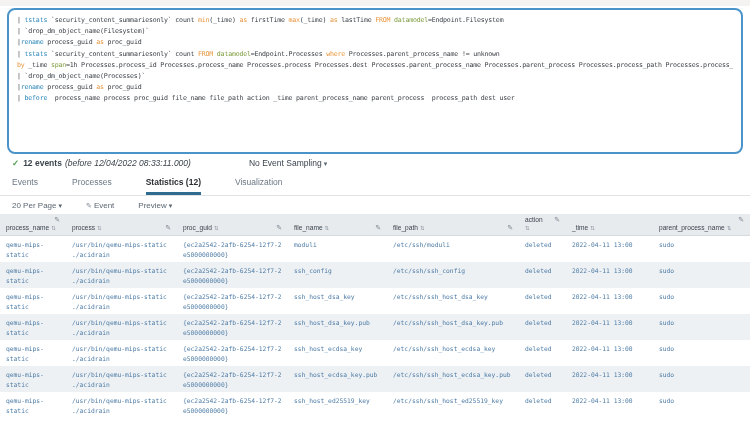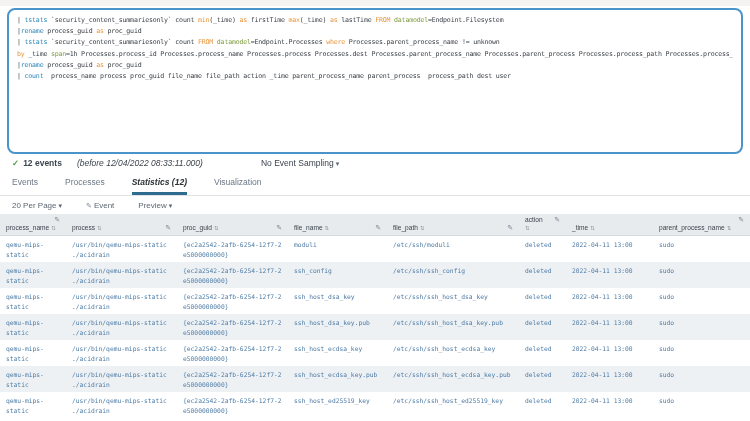--- a/index.html
+++ b/index.html
@@ -20,29 +20,29 @@
     white-space:pre; overflow:hidden; color:#3a3f45; letter-spacing:-0.2px;
   }
   .tok-p { color:#3a3f45; }
   .tok-c { color:#2a85b8; }
   .tok-k { color:#e8953c; }
   .tok-g { color:#7f9d3f; }
 
   
   .results-bar { display:flex; align-items:center; padding:4px 12px 3px 12px; font-size:8.5px; }
   .check { color:#53a051; font-weight:bold; margin-right:4px; }
-  .count { font-weight:bold; margin-right:15px; }
+  .count { font-weight:bold; margin-right:3px; }
   .before { color:#3c444d;font-style:italic; }
   .sampling { margin-left:58px; cursor:pointer; }
   .caret { font-size:7px; color:#5c6773; margin-left:2px; }
 
   
-  .tabs { display:flex; gap:27px; padding:6px 12px 0 12px; border-bottom:1px solid #dfe3e6; font-size:8.5px; color:#6b7785; }
+  .tabs { display:flex; gap:34px; padding:6px 12px 0 12px; border-bottom:1px solid #dfe3e6; font-size:8.5px; color:#6b7785; }
   .tab { padding-bottom:5px; cursor:pointer; }
-  .tab.active { color:#2b3033; font-weight:bold; border-bottom:3px solid #2f6a8f;font-style:italic; }
+  .tab.active { color:#2b3033; font-weight:bold; border-bottom:3px solid #2f6a8f; }
 
   
   .controls { display:flex; align-items:center; gap:24px; padding:5px 12px 4px 12px; font-size:8px; color:#5c6773; }
   .ctrl { cursor:pointer; }
   .ctrl .pencil { margin-right:2px; }
 
   
   table { width:750px; table-layout:fixed; border-collapse:collapse; }
   thead th {
     background:#e8ebee; vertical-align:bottom; text-align:left; font-weight:normal;
@@ -62,25 +62,27 @@
   tbody tr:nth-child(even) { background:#eef1f4; }
 </style>
 </head>
 <body>
 
 <div class="top-strip"></div>
 
 <div class="search-box">
   <div id="query">
       <div class="qline"><span class="tok-p">| </span><span class="tok-c">tstats</span><span class="tok-p"> `security_content_summariesonly` count </span><span class="tok-k">min</span><span class="tok-p">(_time) </span><span class="tok-k">as</span><span class="tok-p"> firstTime </span><span class="tok-k">max</span><span class="tok-p">(_time) </span><span class="tok-k">as</span><span class="tok-p"> lastTime </span><span class="tok-k">FROM</span><span class="tok-p"> </span><span class="tok-g">datamodel</span><span class="tok-p">=Endpoint.Filesystem</span></div>
+      <div class="qline"><span class="tok-p">| `drop_dm_object_name(Filesystem)`</span></div>
       <div class="qline"><span class="tok-p">|</span><span class="tok-c">rename</span><span class="tok-p"> process_guid </span><span class="tok-k">as</span><span class="tok-p"> proc_guid</span></div>
       <div class="qline"><span class="tok-p">| </span><span class="tok-c">tstats</span><span class="tok-p"> `security_content_summariesonly` count </span><span class="tok-k">FROM</span><span class="tok-p"> </span><span class="tok-g">datamodel</span><span class="tok-p">=Endpoint.Processes </span><span class="tok-k">where</span><span class="tok-p"> Processes.parent_process_name != unknown</span></div>
       <div class="qline"><span class="tok-k">by</span><span class="tok-p"> _time </span><span class="tok-g">span</span><span class="tok-p">=1h Processes.process_id Processes.process_name Processes.process Processes.dest Processes.parent_process_name Processes.parent_process Processes.process_path Processes.process_guid</span></div>
+      <div class="qline"><span class="tok-p">| `drop_dm_object_name(Processes)`</span></div>
       <div class="qline"><span class="tok-p">|</span><span class="tok-c">rename</span><span class="tok-p"> process_guid </span><span class="tok-k">as</span><span class="tok-p"> proc_guid</span></div>
-      <div class="qline"><span class="tok-p">| </span><span class="tok-c">count</span><span class="tok-p">  process_name process proc_guid file_name file_path action _time parent_process_name parent_process  process_path dest user</span></div>
+      <div class="qline"><span class="tok-p">| </span><span class="tok-c">before</span><span class="tok-p">  process_name process proc_guid file_name file_path action _time parent_process_name parent_process  process_path dest user</span></div>
     </div>
 </div>
 
 <div class="results-bar">
   <span class="check">✓</span>
   <span class="count">12 events</span>
   <span class="before">(before 12/04/2022 08:33:11.000)</span>
   <span class="sampling">
     <span>No Event Sampling</span><span class="caret">▾</span>
   </span>

